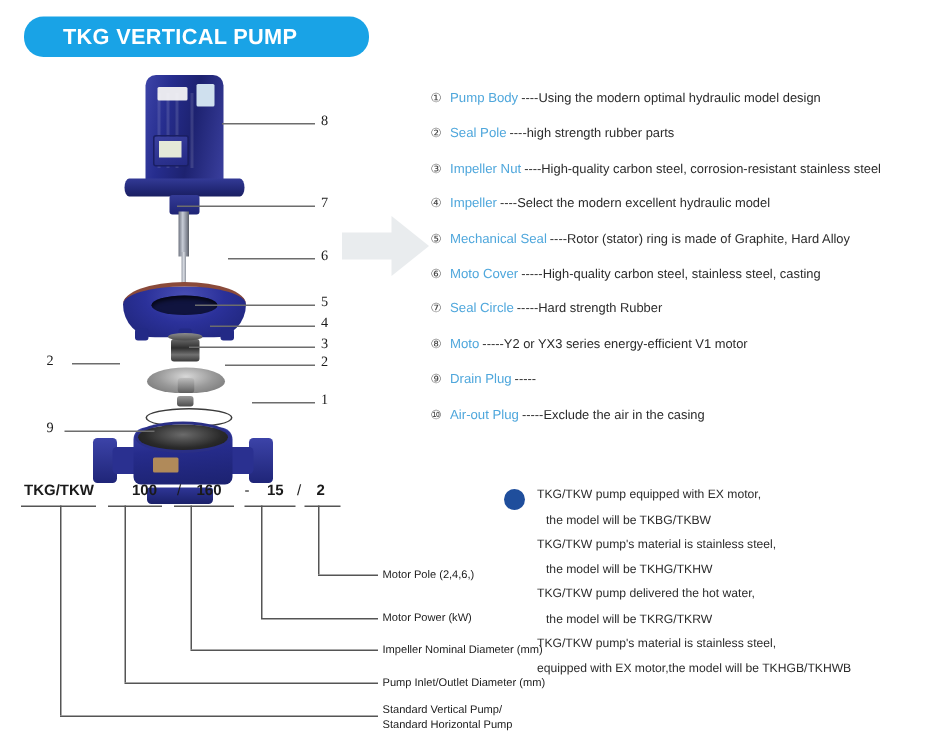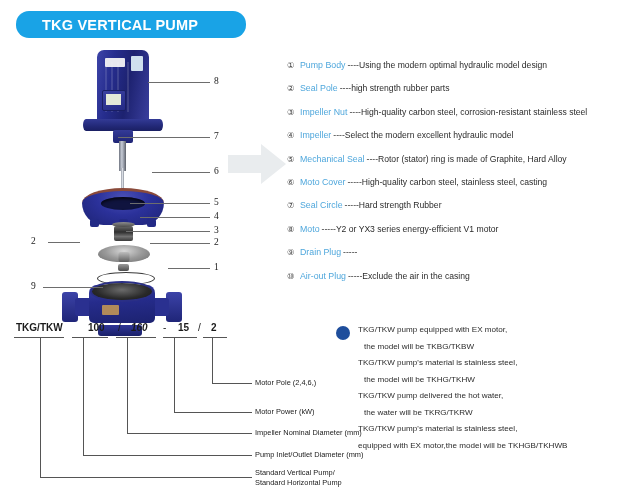--- a/index.html
+++ b/index.html
@@ -445,21 +445,21 @@
       <span class="feature-dash">-----</span>
       <span class="feature-desc">Exclude the air in the casing</span>
     </div>
   </div>
 
   <div id="nomenclature">
 
     <span class="code-seg" style="left:16px;">TKG/TKW</span>
     <span class="code-seg" style="left:88px;">100</span>
     <span class="code-sep" style="left:118px;">/</span>
-    <span class="code-seg" style="left:131px;font-style:italic;">160</span>
+    <span class="code-seg" style="left:131px;">160</span>
     <span class="code-sep" style="left:163px;">-</span>
     <span class="code-seg" style="left:178px;">15</span>
     <span class="code-sep" style="left:198px;">/</span>
     <span class="code-seg" style="left:211px;">2</span>
 
     <div class="seg-underline" style="left:14px;  width:50px;"></div>
     <div class="seg-underline" style="left:72px;  width:36px;"></div>
     <div class="seg-underline" style="left:116px; width:40px;"></div>
     <div class="seg-underline" style="left:163px; width:34px;"></div>
     <div class="seg-underline" style="left:203px; width:24px;"></div>
@@ -486,18 +486,18 @@
     <span class="nomen-label" style="left:255px; top:168px;">Standard Horizontal Pump</span>
   </div>
 
   <div id="variants">
     <div id="variant-bullet"></div>
     <div class="variant-line">TKG/TKW pump equipped with EX motor,</div>
     <div class="variant-line indent">the model will be TKBG/TKBW</div>
     <div class="variant-line">TKG/TKW pump's material is stainless steel,</div>
     <div class="variant-line indent">the model will be TKHG/TKHW</div>
     <div class="variant-line">TKG/TKW pump delivered the hot water,</div>
-    <div class="variant-line indent">the water will be TKRG/TKRW</div>
+    <div class="variant-line indent">the model will be TKRG/TKRW</div>
     <div class="variant-line">TKG/TKW pump's material is stainless steel,</div>
     <div class="variant-line">equipped with EX motor,the model will be TKHGB/TKHWB</div>
   </div>
 
 </div>
 
 </body></html>

